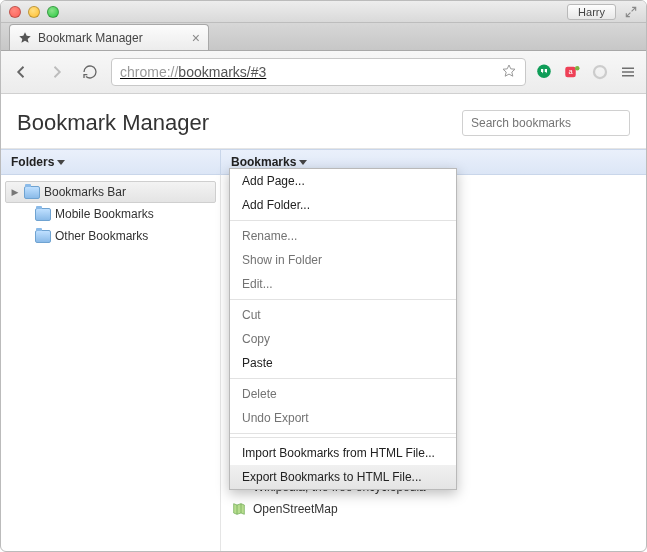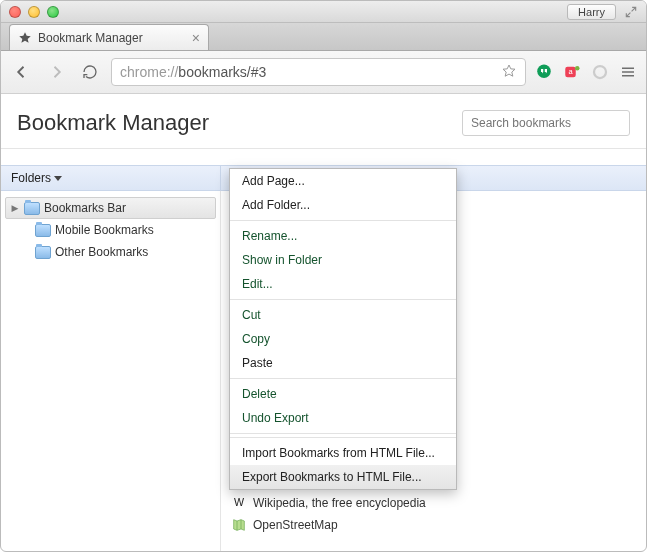--- a/index.html
+++ b/index.html
@@ -18,42 +18,42 @@
 
 
 .tabstrip { height: 28px; background: linear-gradient(#d7d7d7,#c7c7c7); display:flex; align-items:flex-end; padding: 0 8px; border-bottom:1px solid #a8a8a8;}
 .tab { position: relative; height: 26px; width: 200px; background: linear-gradient(#fcfcfc,#ececec); border: 1px solid #a8a8a8; border-bottom: none; border-top-left-radius: 4px; border-top-right-radius: 4px; display:flex; align-items:center; padding:0 8px; font-size:12px; color:#444;}
 .tab .favicon { width:14px; height:14px; margin-right:6px; color:#555; }
 .tab .favicon svg{width:14px;height:14px;}
 .tab .close { margin-left:auto; font-size:14px; color:#888; line-height:1;}
 .tab .label{white-space:nowrap;overflow:hidden;text-overflow:ellipsis;}
 
 
-.toolbar { height: 43px; background: linear-gradient(#f7f7f7,#ececec); border-bottom:1px solid #d0d0d0; display:flex; align-items:center; padding:0 8px; gap:8px;}
+.toolbar { height: 43px; background: linear-gradient(#f7f7f7,#ececec); border-bottom:1px solid #d0d0d0; display:flex; align-items:center; padding:0 8px; gap:8px;text-decoration:underline;}
 .nav-btn { width:26px; height:26px; display:flex; align-items:center; justify-content:center; border-radius:3px; color:#666;}
 .nav-btn.disabled{color:#bcbcbc;}
 .nav-btn svg{width:18px;height:18px;}
 .nav-btn.small svg{width:16px;height:16px;}
 .omnibox { flex:1; height:28px; border:1px solid #c8c8c8; border-radius:4px; background:#fff; display:flex; align-items:center; padding:0 8px; font-size:14px;}
 .omnibox .scheme{color:#999;}
 .omnibox .path{color:#555;}
 .omnibox .star{margin-left:auto;color:#999;}
 .omnibox .star svg{width:16px;height:16px;}
 .ext-icons{display:flex;align-items:center;gap:8px;}
 .ext-icons .ic{width:20px;height:20px;display:flex;align-items:center;justify-content:center;}
 .ext-icons svg{width:18px;height:18px;}
 .hamburger{color:#6f6f6f;}
 
 
 .bm-header{display:flex;align-items:center;padding:16px 16px 12px;border-bottom:1px solid #e5e5e5;}
 .bm-title{font-size:22px;color:#333;font-weight:normal;}
 .bm-search{margin-left:auto;width:168px;height:26px;border:1px solid #d0d0d0;border-radius:3px;padding:0 8px;font-size:12px;color:#999;}
 
 
-.colbar{height:26px;background:linear-gradient(#eaf0fb,#dce6f6);border-top:1px solid #c9d6ea;border-bottom:1px solid #c9d6ea;display:flex;font-size:12px;font-weight:normal;color:#222;margin-top:16px;}
+.colbar{height:26px;background:linear-gradient(#eaf0fb,#dce6f6);border-top:1px solid #c9d6ea;border-bottom:1px solid #c9d6ea;display:flex;font-size:12px;font-weight:bold;color:#222;}
 .colbar .col{display:flex;align-items:center;padding:0 10px;gap:3px;}
 .colbar .col.folders{width:220px;border-right:1px solid #c9d6ea;}
 .colbar .tri{display:inline-block;width:0;height:0;border-left:4px solid transparent;border-right:4px solid transparent;border-top:5px solid #444;}
 
 
 .bm-body{display:flex;height:calc(100% - 22px - 28px - 38px - 54px - 26px);}
 .sidebar{width:220px;border-right:1px solid #e5e5e5;padding:6px 4px;}
 .tree-row{display:flex;align-items:center;height:22px;font-size:12px;color:#333;padding:0 4px;border-radius:2px;gap:4px;}
 .tree-row.selected{background:linear-gradient(#f3f3f3,#e4e4e4);border:1px solid #cfcfcf;}
 .tree-row .disclosure{width:10px;display:flex;justify-content:center;color:#777;font-size:9px;}
@@ -62,21 +62,21 @@
 .folder-ic::before{content:"";position:absolute;top:-3px;left:0;width:6px;height:3px;background:#8abae8;border-top-left-radius:1px;border-top-right-radius:1px;}
 .tree-row.indent{padding-left:16px;}
 
 .content{flex:1;position:relative;padding:6px 0;}
 .bk-row{display:flex;align-items:center;height:22px;font-size:12px;color:#333;padding:0 10px;gap:6px;}
 .bk-row .favimg{width:16px;height:16px;display:flex;align-items:center;justify-content:center;}
 
 
 .menu{position:absolute;left:228px;top:167px;width:228px;background:#fff;border:1px solid #b9b9b9;box-shadow:0 4px 12px rgba(0,0,0,0.25);font-size:12px;z-index:50;}
 .menu .mi{height:24px;display:flex;align-items:center;padding:0 12px;color:#222;}
-.menu .mi.disabled{color:#14532d;}
+.menu .mi.disabled{color:#737373;}
 .menu .mi.hover{background:linear-gradient(#f0f0f0,#e4e4e4);}
 .menu .sep{height:1px;background:#e2e2e2;margin:3px 0;}
 
 input{outline:none;}
 </style>
 </head>
 <body>
 
 <div class="titlebar">
   <div class="traffic">

